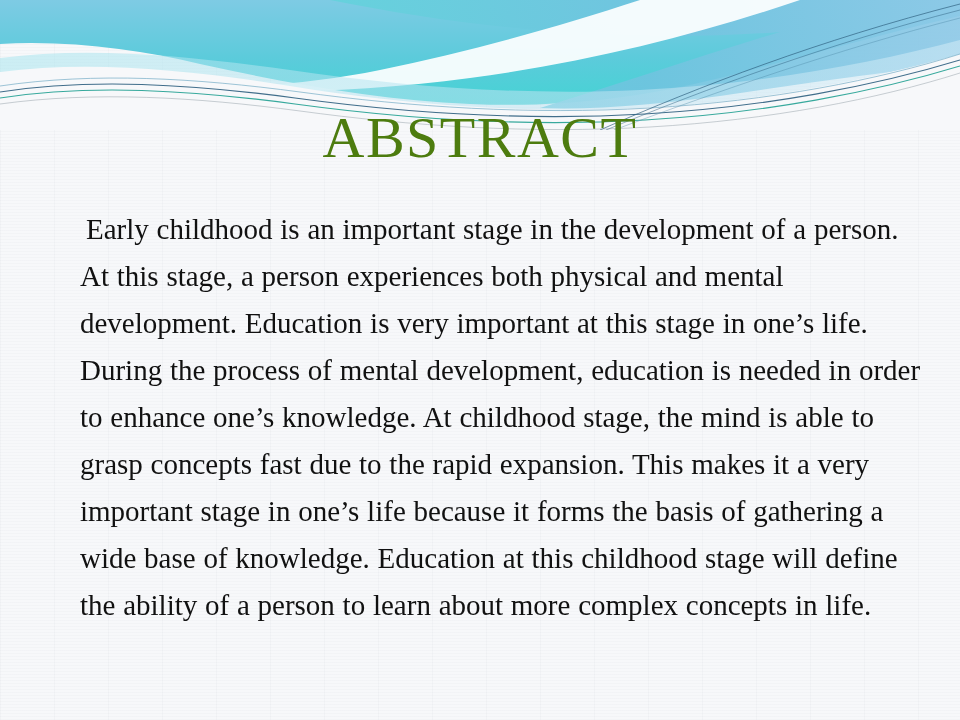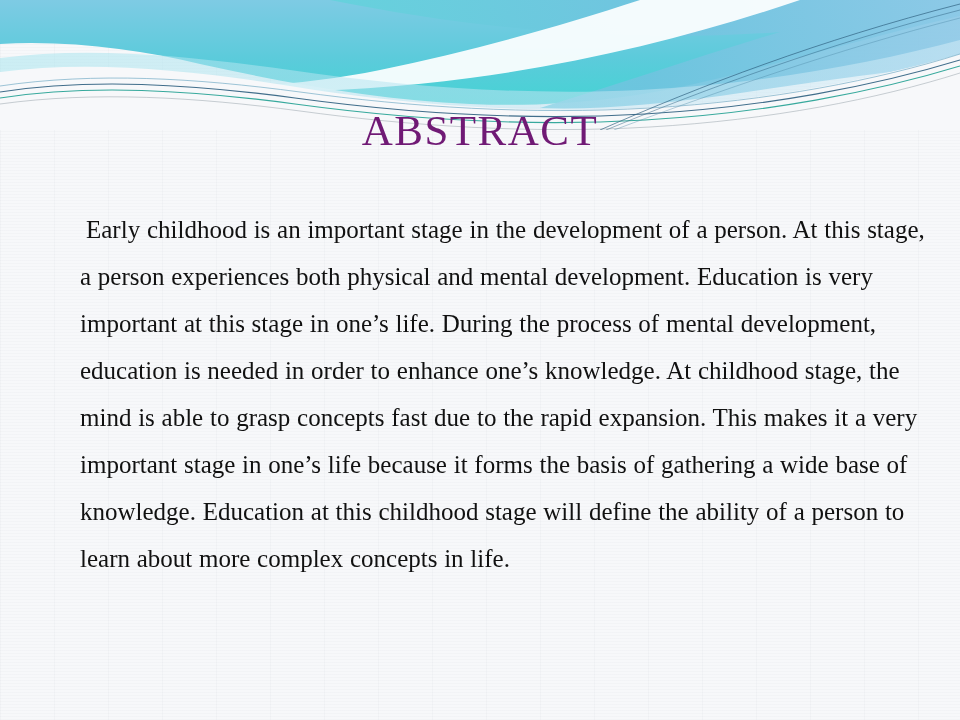--- a/index.html
+++ b/index.html
@@ -53,40 +53,40 @@
     position: absolute;
     top: 108px;
     left: 0;
     width: 960px;
     text-align: center;
     z-index: 3;
   }
   #slide-title {
     display: inline-block;
     font-family: "Liberation Serif", "DejaVu Serif", serif;
-    font-size: 43px;
+    font-size: 58px;
     font-weight: normal;
     letter-spacing: 1.5px;
-    color: #701a75;
+    color: #4d7c0f;
     line-height: 1.05;
     margin: 0;
     white-space: nowrap;
   }
 
   #body-block {
     position: absolute;
     top: 206px;
     left: 80px;
     width: 850px;
     z-index: 3;
   }
   #abstract-paragraph {
     margin: 0;
     font-family: "Liberation Serif", "DejaVu Serif", serif;
-    font-size: 25px;
+    font-size: 29px;
     line-height: 47px;
     color: #111111;
     text-align: left;
     text-indent: 6px;
     word-spacing: 0.5px;
   }
 </style>
 </head>
 <body>
 

